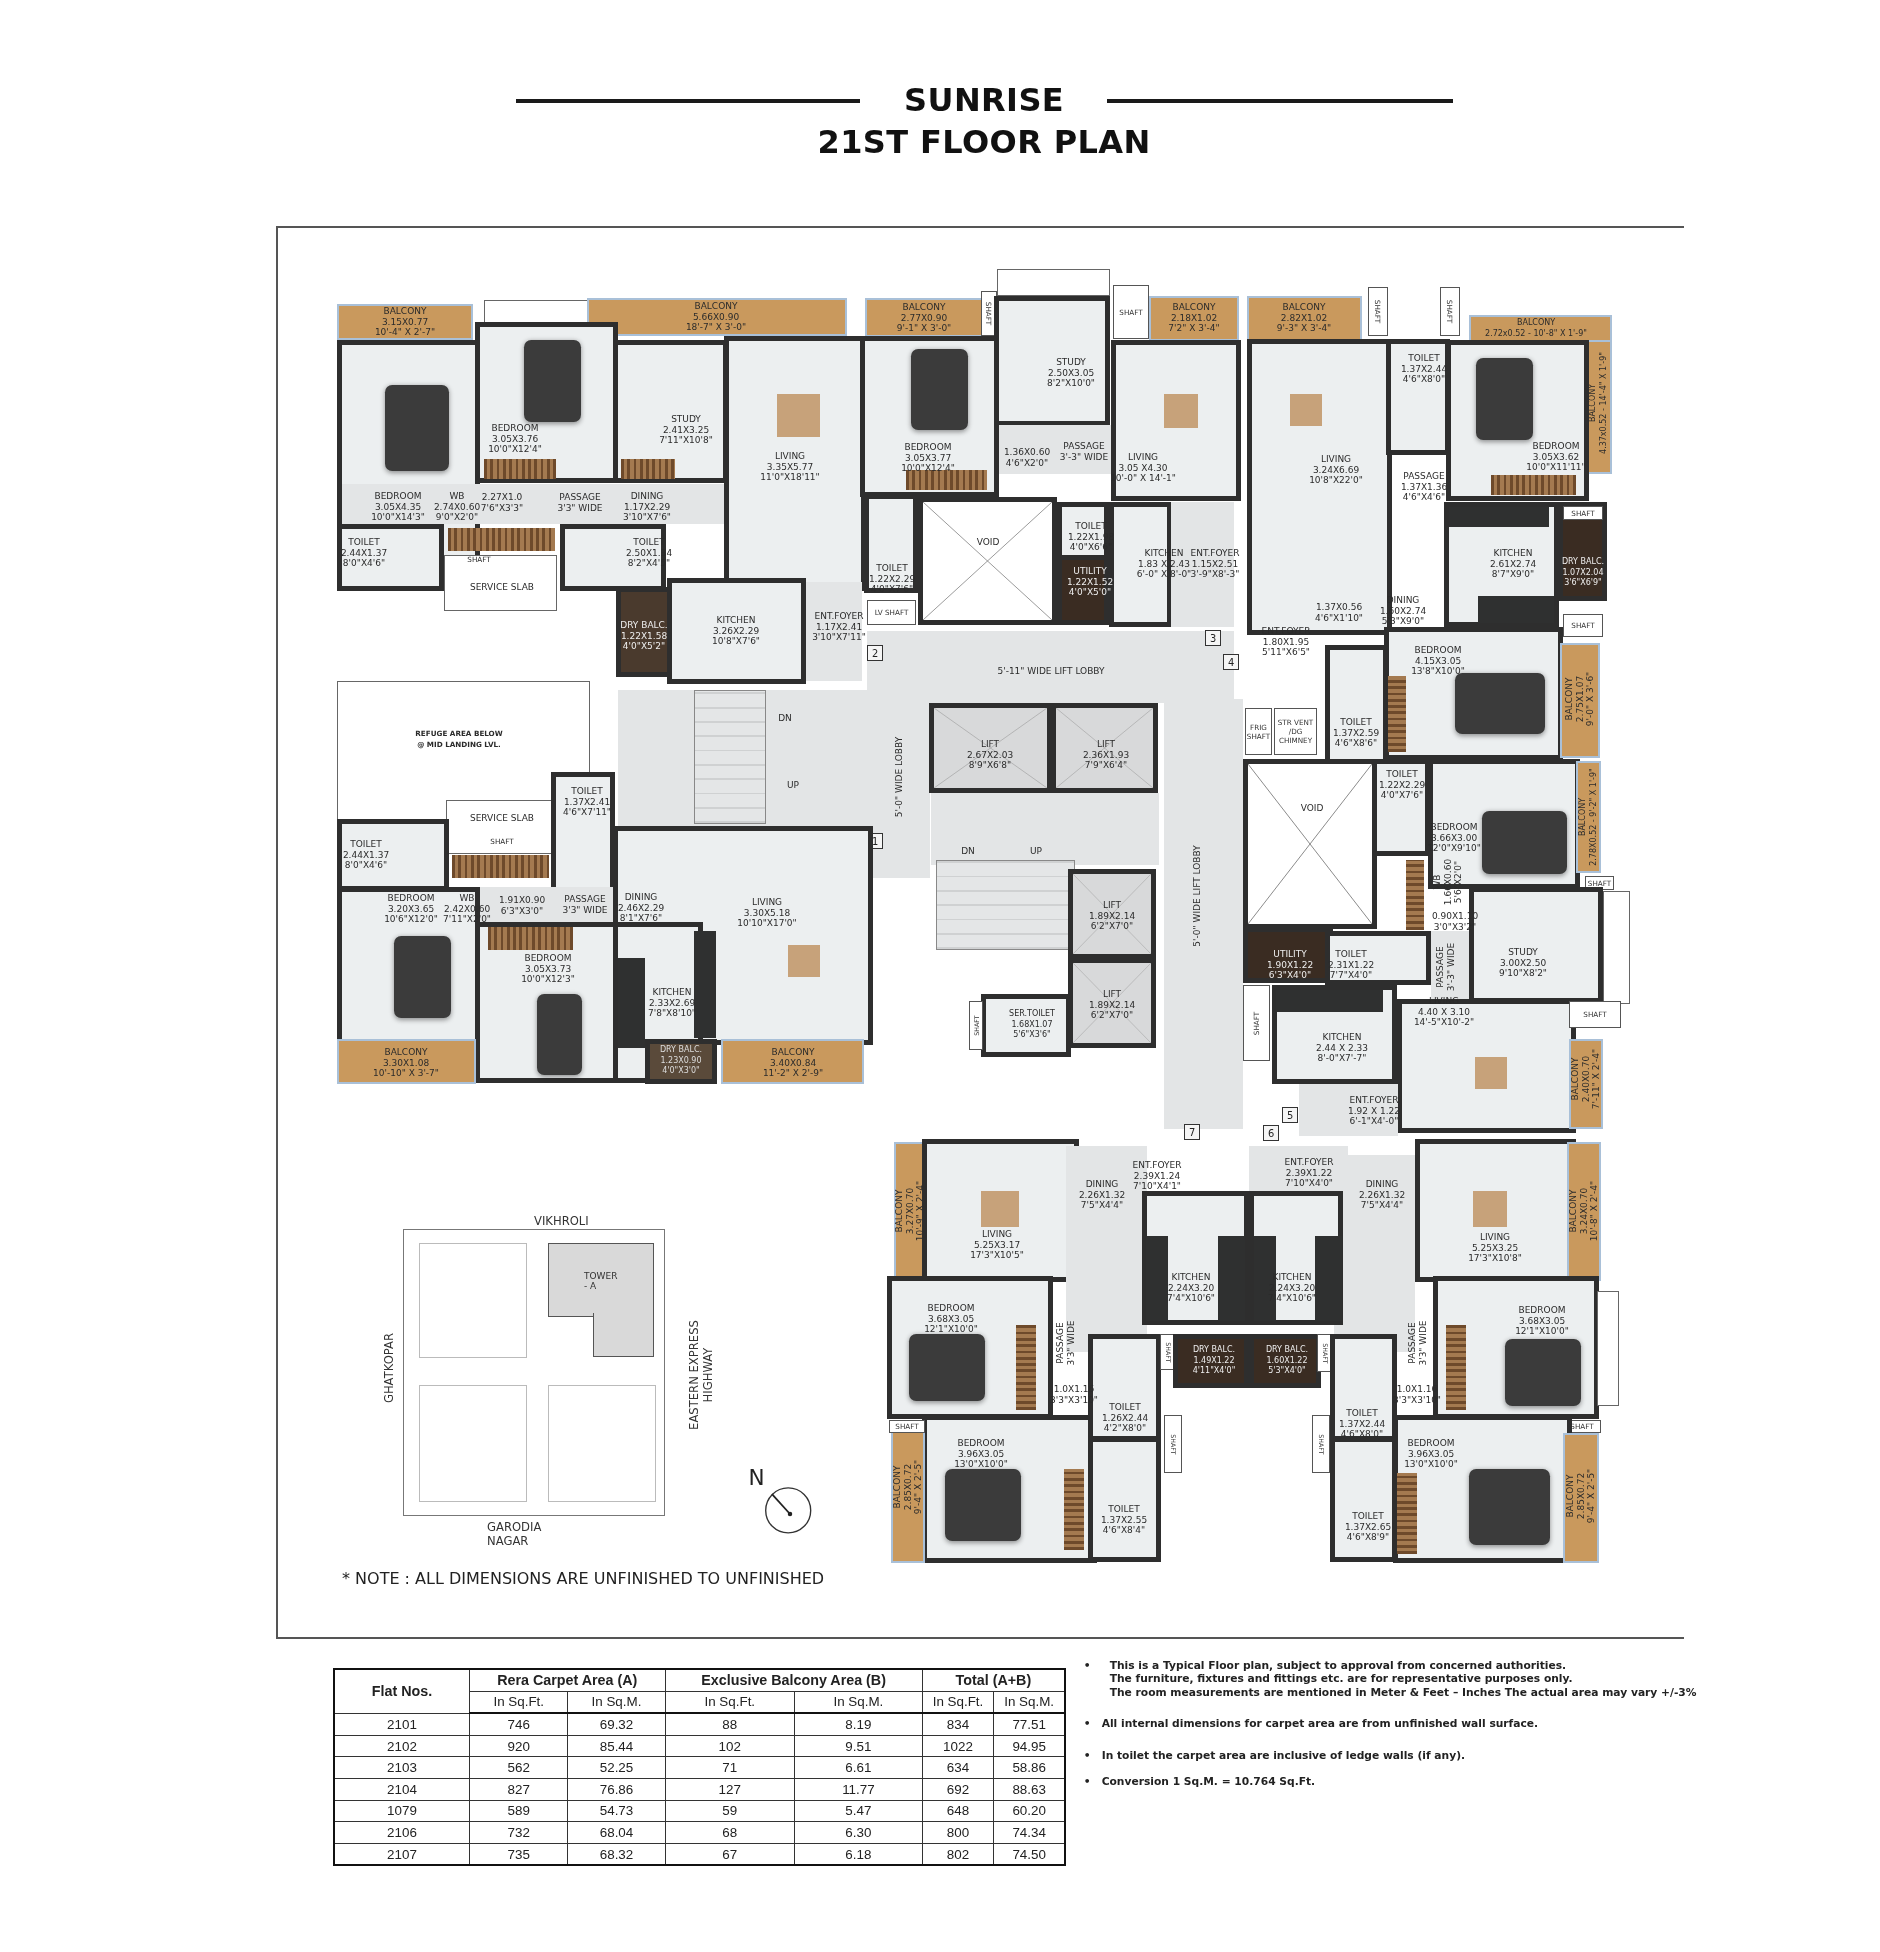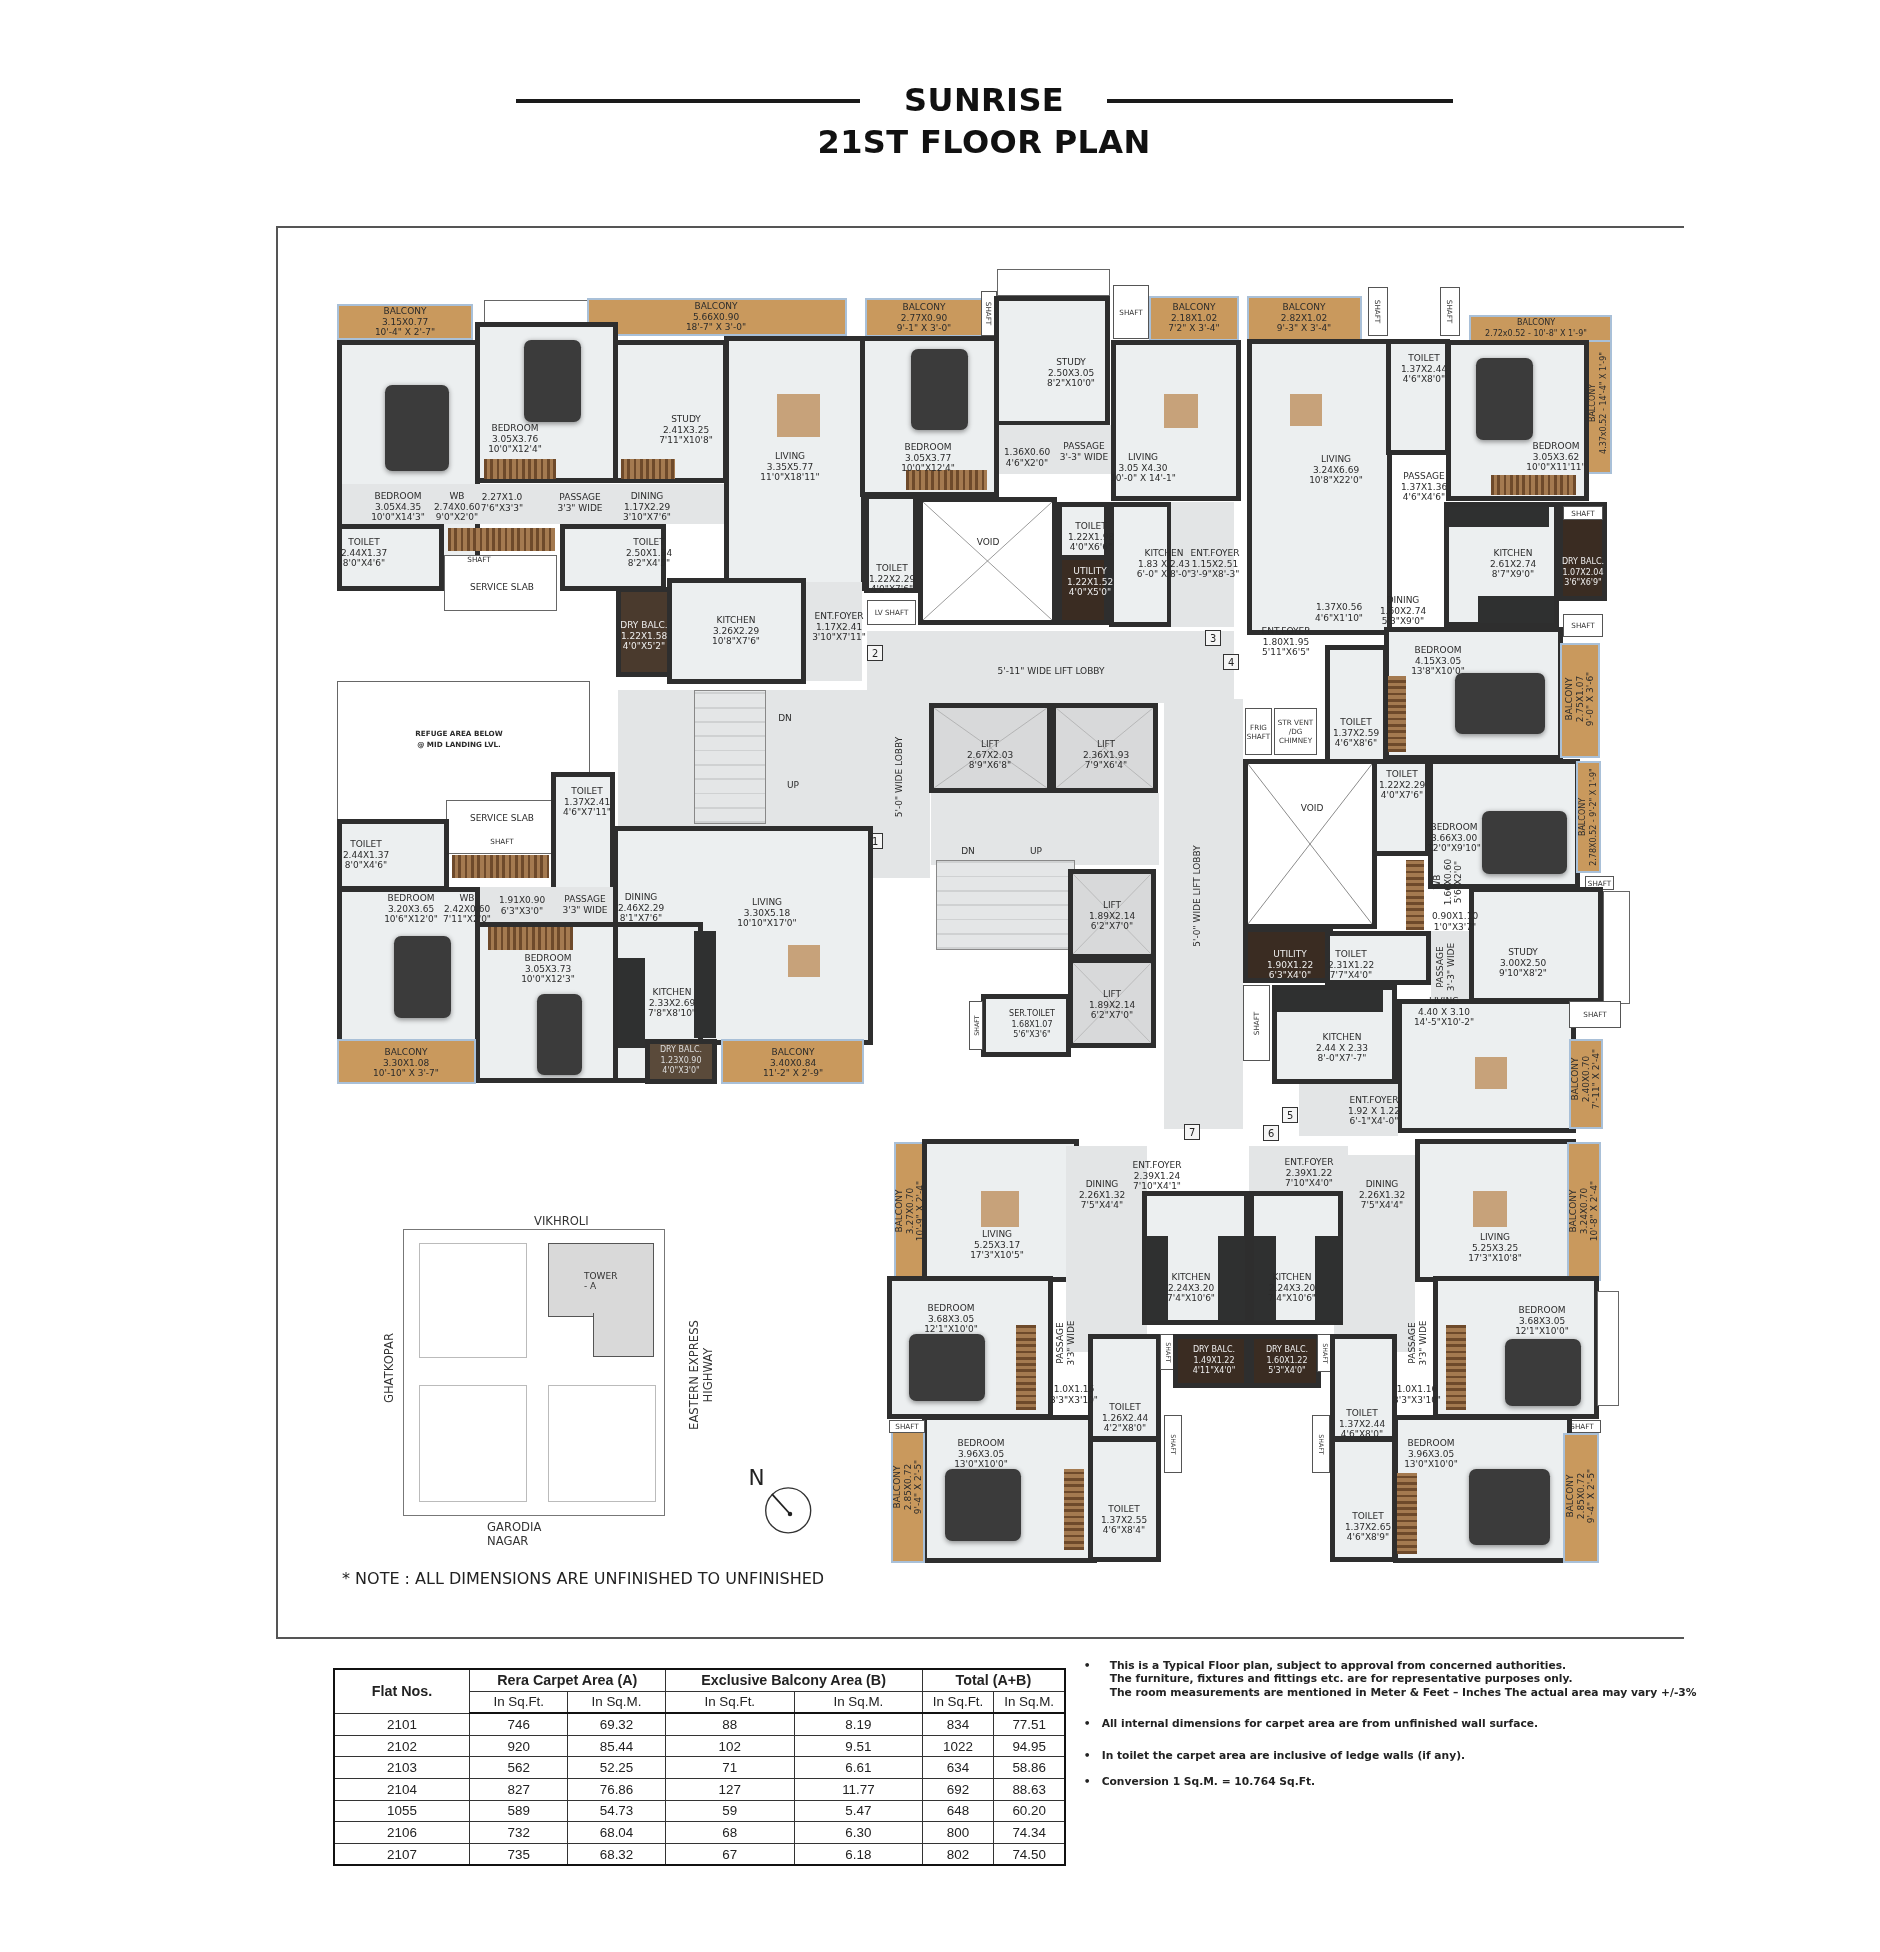--- a/index.html
+++ b/index.html
@@ -331,21 +331,21 @@
     <div class="lbl" style="left:1402px;top:785px;">TOILET
 1.22X2.29
 4'0"X7'6"</div>
     <div class="lbl" style="left:1454px;top:838px;">BEDROOM
 3.66X3.00
 12'0"X9'10"</div>
     <div class="lbl v" style="left:1448px;top:882px;">WB
 1.66X0.60
 5'6"X2'0"</div>
     <div class="lbl" style="left:1455px;top:922px;">0.90X1.10
-1'0"X3'7"</div>
+3'0"X3'2"</div>
     <div class="lbl" style="left:1523px;top:963px;">STUDY
 3.00X2.50
 9'10"X8'2"</div>
     <div class="lbl v" style="left:1446px;top:967px;">PASSAGE
 3'-3" WIDE</div>
     <div class="lbl" style="left:1290px;top:965px;color:#eee;">UTILITY
 1.90X1.22
 6'3"X4'0"</div>
     <div class="lbl" style="left:1351px;top:965px;">TOILET
 2.31X1.22
@@ -704,21 +704,21 @@
     <tr>
       <td>2104</td>
       <td>827</td>
       <td>76.86</td>
       <td>127</td>
       <td>11.77</td>
       <td>692</td>
       <td>88.63</td>
     </tr>
     <tr>
-      <td>1055</td>
+      <td>1079</td>
       <td>589</td>
       <td>54.73</td>
       <td>59</td>
       <td>5.47</td>
       <td>648</td>
       <td>60.20</td>
     </tr>
     <tr>
       <td>2106</td>
       <td>732</td>

